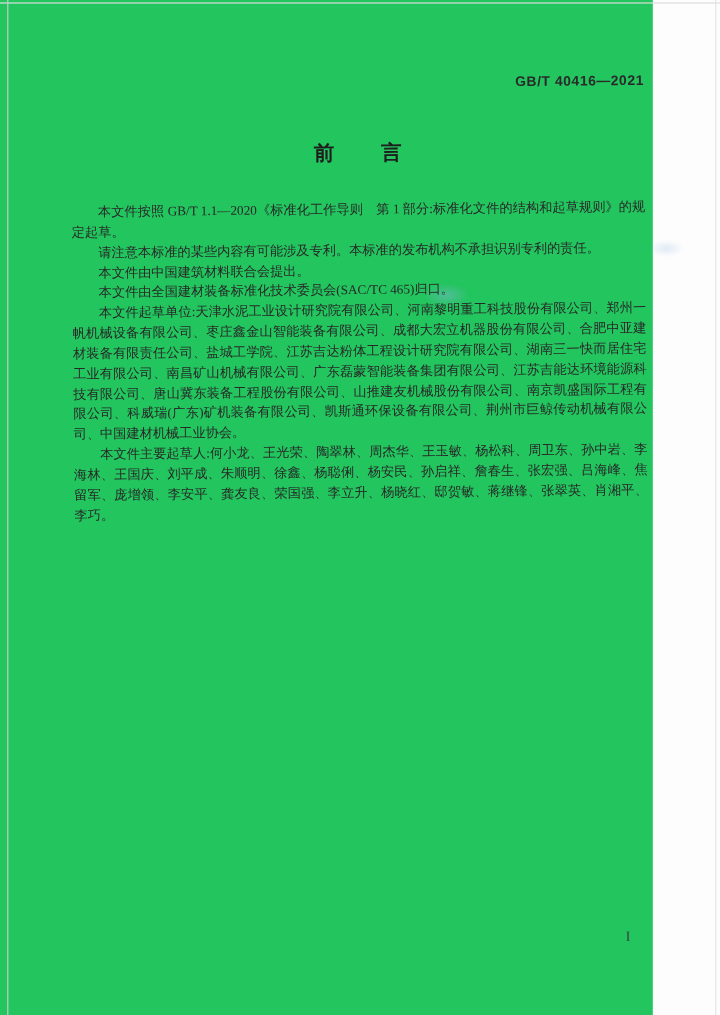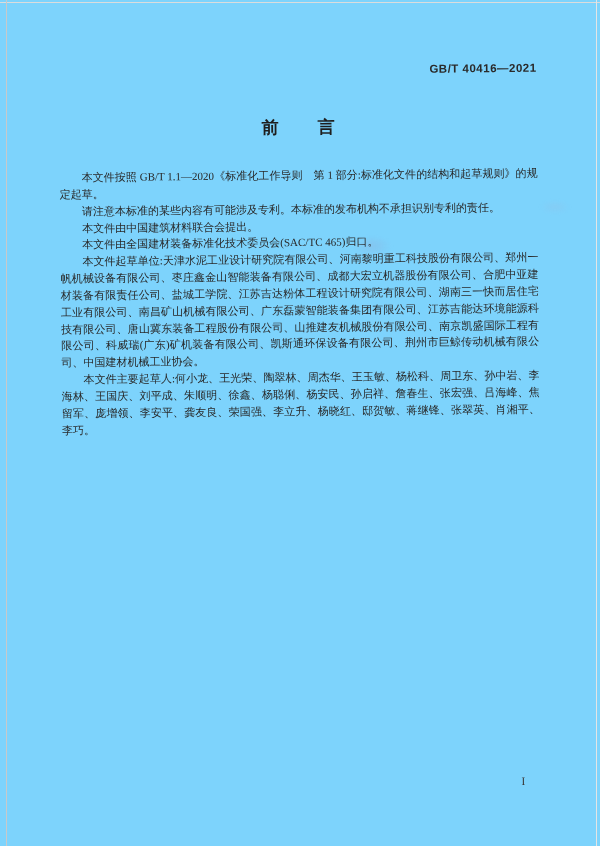--- a/index.html
+++ b/index.html
@@ -1,21 +1,21 @@
 <!DOCTYPE html>
 <html><head>
 <meta charset="utf-8">
 <style>
   html,body{margin:0;padding:0;}
   body{
     width:600px;height:846px;overflow:hidden;background:#fdfdfd;
     font-family:"Liberation Serif","DejaVu Serif",serif;
     color:#262626;
   }
-  .scan{position:absolute;left:0;top:0;width:600px;height:846px;background:#7dd3fc;}
+  .scan{position:absolute;left:0;top:0;width:544px;height:846px;background:#22c55e;}
   .edge{position:absolute;background:#cfcfcf;}
   .edge-top{left:0;top:2px;width:600px;height:1px;background:#dcdcdc;}
   .edge-left{left:6px;top:0;width:1px;height:846px;background:#c9c9c9;}
   .edge-right{left:596px;top:0;width:1px;height:846px;background:#e4e4e4;}
   .smudge{position:absolute;pointer-events:none;filter:blur(1.5px);}
   .smudge-1{left:352px;top:236px;width:40px;height:20px;
     background:radial-gradient(ellipse at center,rgba(140,180,225,0.45),rgba(140,180,225,0) 70%);}
   .smudge-2{left:540px;top:200px;width:30px;height:14px;
     background:radial-gradient(ellipse at center,rgba(150,190,230,0.30),rgba(150,190,230,0) 70%);}
   .rot{

